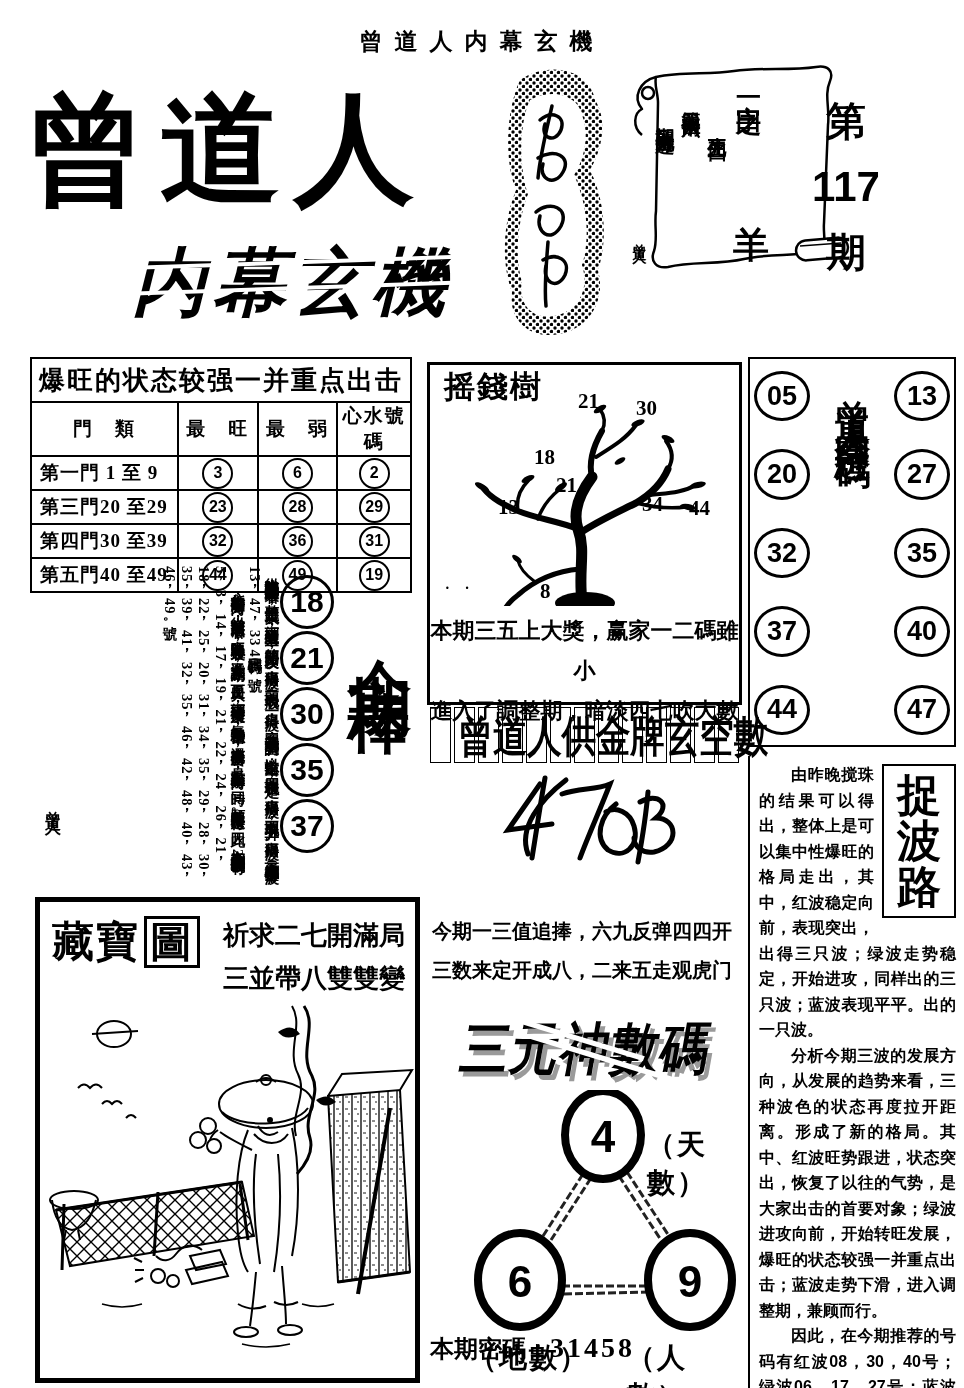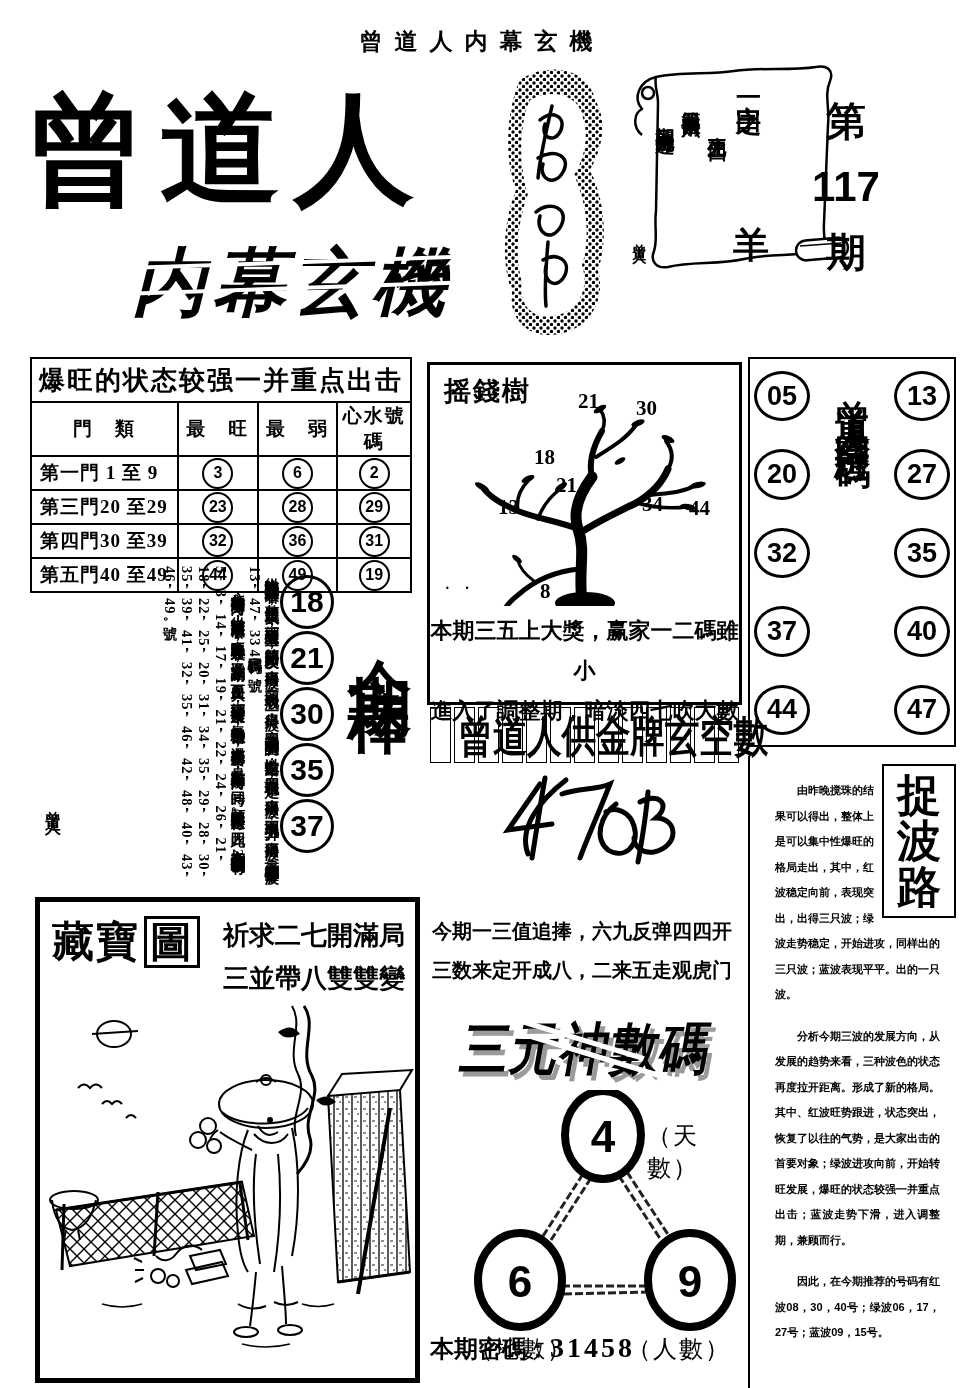--- a/index.html
+++ b/index.html
@@ -35,21 +35,21 @@
   .analysis p{margin:0;}
   .analysis p+p{text-indent:1em;}
   .analysis-sig{left:42px;top:798px;writing-mode:vertical-rl;font-size:16px;font-weight:700;letter-spacing:4px;}
   .picks{left:280px;top:575px;display:flex;flex-direction:column;gap:2px;}
   .ballL{width:54px;height:54px;border:3.5px solid #000;border-radius:50%;display:flex;align-items:center;
          justify-content:center;font-size:30px;font-weight:700;font-family:"Liberation Sans","DejaVu Sans",sans-serif;box-sizing:border-box;}
   .jqb{left:336px;top:608px;writing-mode:vertical-rl;font-size:64px;font-weight:900;letter-spacing:16px;}
 
   
   .treebox{left:427px;top:362px;width:315px;height:343px;border:3px solid #000;box-sizing:border-box;}
-  .tree-title{left:14px;top:8px;font-size:27px;font-weight:900;letter-spacing:2px;}
+  .tree-title{left:14px;top:1px;font-size:31px;font-weight:900;letter-spacing:2px;}
   .tree-num{position:absolute;font-size:21px;font-weight:600;}
   .tree-dots{left:14px;top:212px;font-size:20px;letter-spacing:4px;}
   .tree-cap{left:0;right:0;top:246px;text-align:center;font-size:22px;font-weight:600;line-height:40px;}
 
   
   .banner{left:427px;top:706px;width:315px;height:58px;}
   .banner-boxes{position:absolute;inset:0;display:flex;gap:3px;justify-content:center;align-items:center;}
   .banner-boxes div{width:19px;height:54px;border:1.5px solid #000;}
   .banner-text{position:absolute;left:0;right:0;top:2px;text-align:center;font-size:43px;font-weight:900;
                transform:scaleX(0.8);white-space:nowrap;}
@@ -62,41 +62,41 @@
   .ballM{width:56px;height:56px;border:3px solid #000;border-radius:50%;display:flex;align-items:center;
          justify-content:center;font-size:27px;font-weight:700;font-family:"Liberation Sans","DejaVu Sans",sans-serif;box-sizing:border-box;}
   .secret-title{writing-mode:vertical-rl;text-orientation:upright;font-size:36px;font-weight:700;
                 letter-spacing:9px;margin:0 auto;}
 
   
   .wave{left:748px;top:756px;width:208px;height:632px;border-left:2.5px solid #000;box-sizing:border-box;
         padding:6px 0 0 9px;font-family:"Liberation Sans","DejaVu Sans",sans-serif;}
   .wave-title{float:right;width:74px;border:2.5px solid #000;margin:2px 0 8px 8px;padding:6px 0;text-align:center;box-sizing:border-box;}
   .wave-title div{font-size:44px;font-weight:900;line-height:46px;}
-  .wave p{margin:16px;font-size:11px;line-height:25.5px;font-weight:700;text-indent:2em;text-align:justify;}
+  .wave p{margin:0;font-size:16px;line-height:25.5px;font-weight:700;text-indent:2em;text-align:justify;}
 
   
   .treasure{left:35px;top:897px;width:385px;height:486px;border:5px solid #000;box-sizing:border-box;}
   .treasure-head{position:absolute;left:12px;top:12px;right:10px;display:flex;align-items:flex-start;}
   .treasure-title{font-size:42px;font-weight:900;letter-spacing:2px;white-space:nowrap;}
   .boxed-char{border:3px solid #000;padding:0 3px;margin-left:4px;}
   .treasure-poem{margin-left:auto;text-align:center;font-size:26px;font-weight:600;line-height:43px;white-space:nowrap;}
   .treasure-art{position:absolute;left:2px;top:102px;}
 
   
   .verse{left:432px;top:912px;width:312px;font-size:20px;font-weight:800;line-height:39px;white-space:nowrap;
          font-family:"Liberation Sans","DejaVu Sans",sans-serif;}
   .sanyuan{left:428px;top:1012px;width:316px;text-align:center;font-size:56px;font-weight:900;
            font-family:"Liberation Sans","DejaVu Sans",sans-serif;transform:skewX(-10deg) scaleX(0.86);
            letter-spacing:2px;text-shadow:6px 5px 0 #9a9a9a;white-space:nowrap;}
   .ti-stripe{position:absolute;background:#fff;height:5px;transform:rotate(14deg);}
   .triangle{left:445px;top:1090px;width:300px;height:250px;}
   .tri-num{position:absolute;font-size:44px;font-weight:900;font-family:"Liberation Sans","DejaVu Sans",sans-serif;
            transform:translate(-50%,-50%);}
-  .tri-label{position:absolute;font-size:24px;font-weight:400;letter-spacing:2px;}
+  .tri-label{position:absolute;font-size:28px;font-weight:700;letter-spacing:2px;margin-top:6px;}
   .password{left:430px;top:1332px;font-size:24px;font-weight:700;}
   .password .digits{font-size:28px;letter-spacing:3px;}
 </style>
 </head>
 <body>
 
 <div class="sheet">
 
   <div class="abs kicker">曾道人内幕玄機</div>
   <div class="abs brand">曾道人</div>

